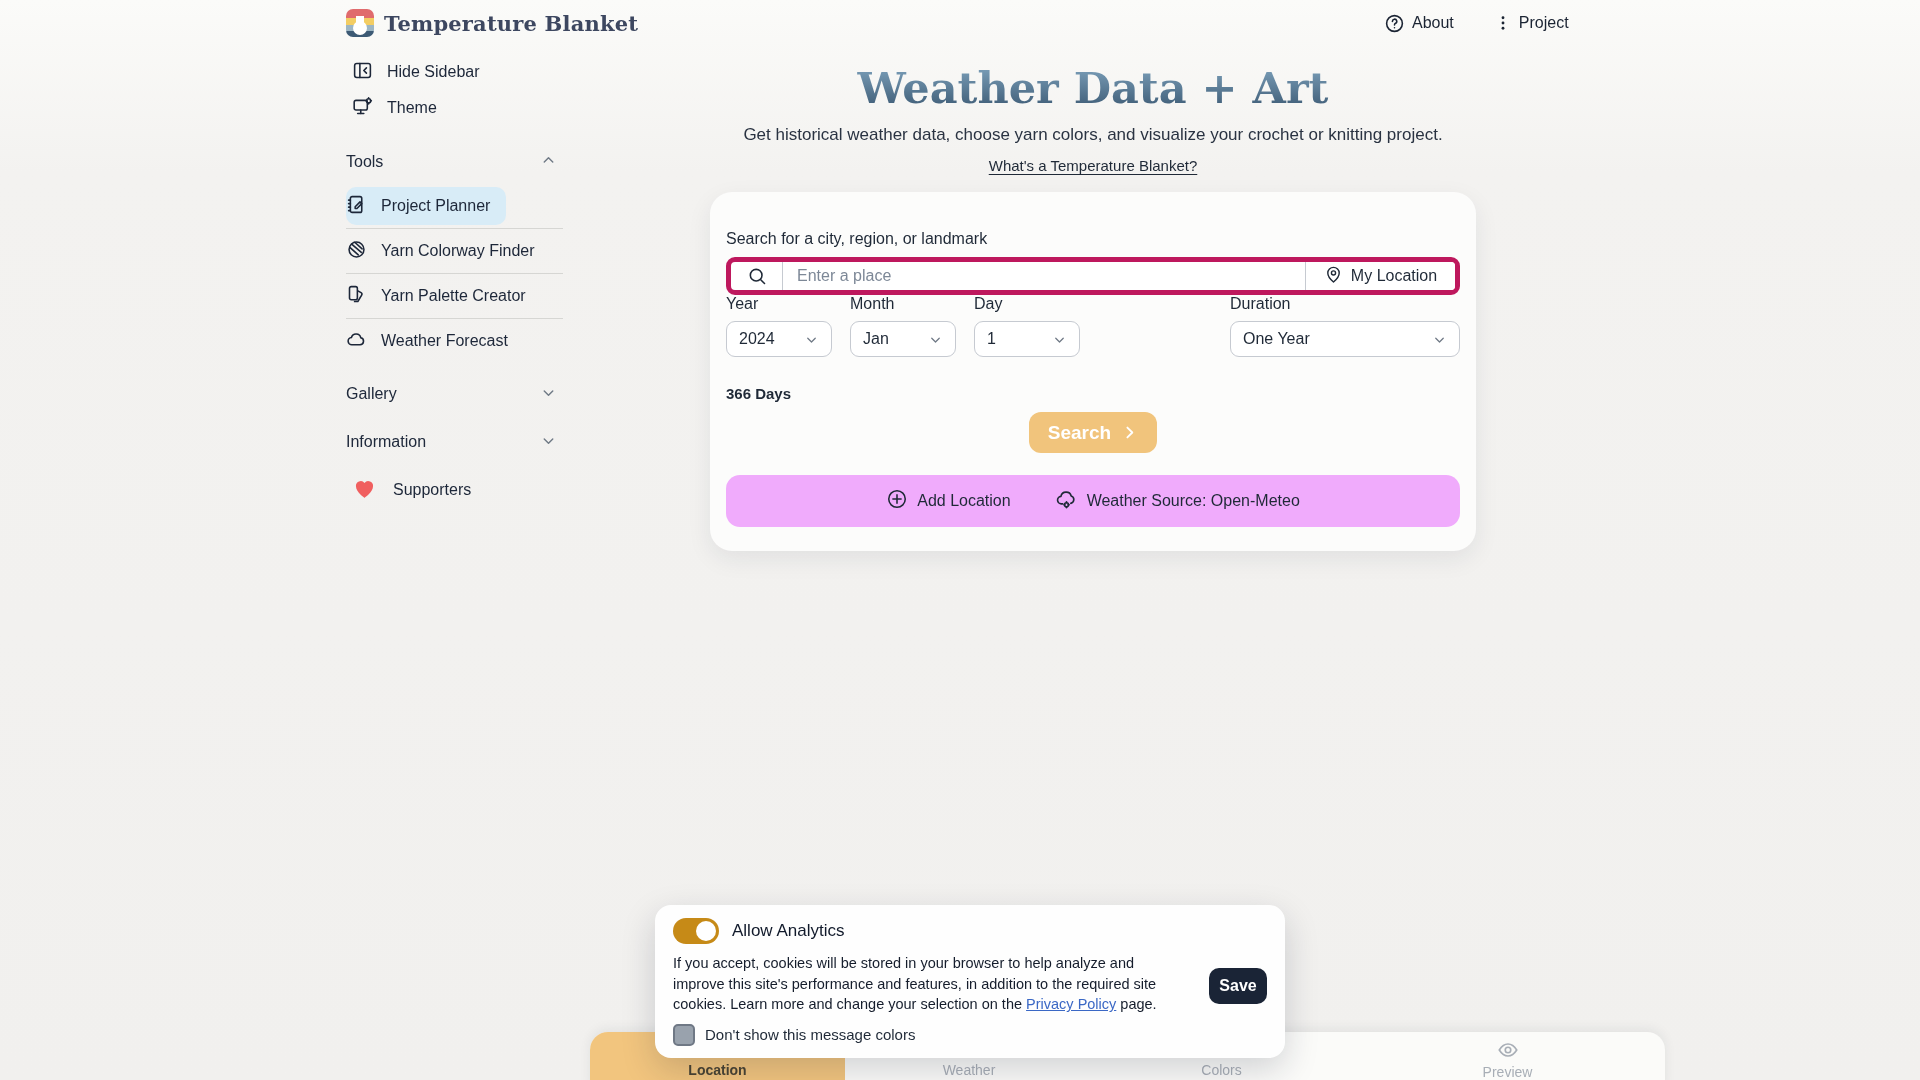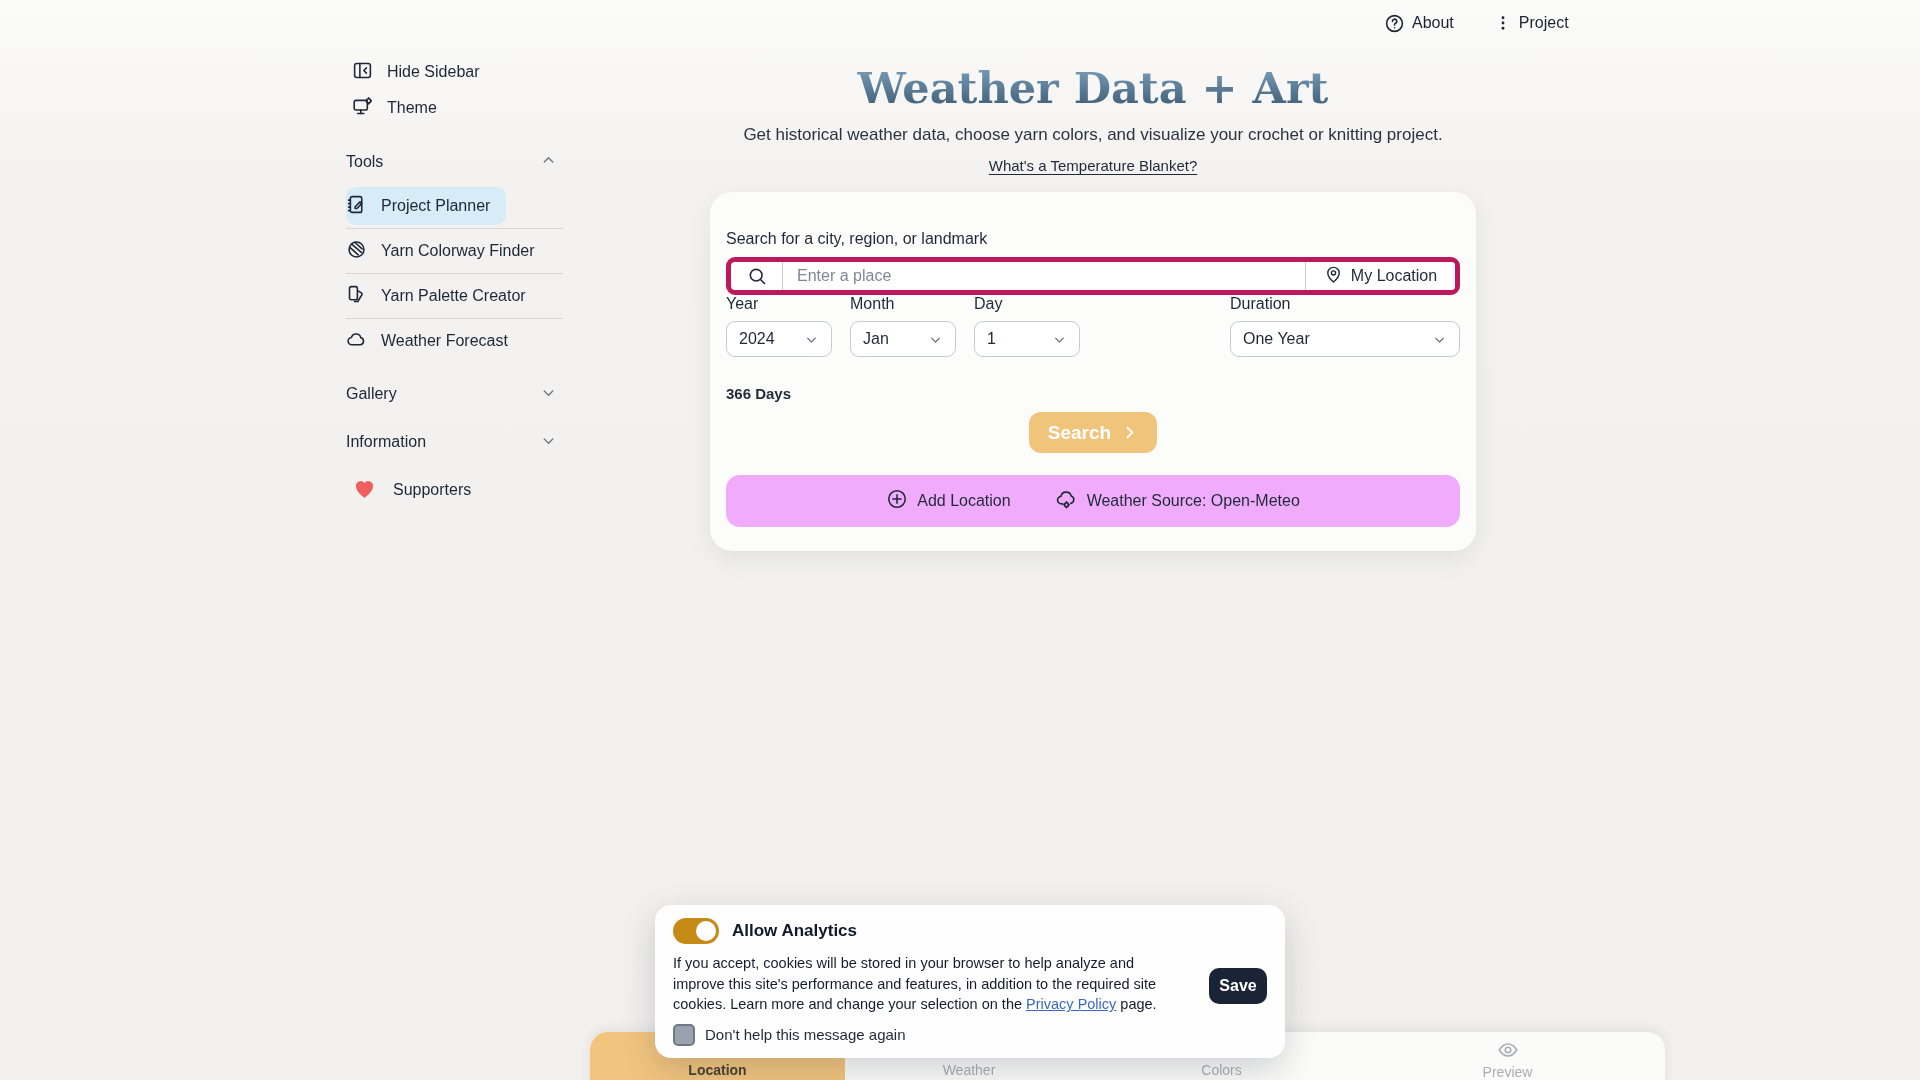--- a/index.html
+++ b/index.html
@@ -74,34 +74,38 @@
   .tab svg { display:block; }
   .tab-location { width:255px; background:#f2c57e; border-radius:18px 18px 0 0; color:#4a4433; font-weight:600; }
   .tab-weather { width:248px; } .tab-colors { width:257px; } .tab-preview { flex:1; }
 
   
   .cookie { position:absolute; left:655px; top:905px; width:630px; background:#fefefe; border-radius:16px;
             box-shadow:0 12px 34px rgba(20,30,50,.18); padding:13px 18px 12px; z-index:50; }
   .cookie-top { display:flex; align-items:center; gap:13px; }
   .toggle { position:relative; width:46px; height:26px; border-radius:13px; background:#c68a17; border:none; cursor:pointer; }
   .toggle::after { content:""; position:absolute; right:3px; top:3px; width:20px; height:20px; border-radius:50%; background:#fff; }
-  .cookie-title { font-size:17px; font-weight:700; color:#111a2b; }
+  .cookie-title { font-size:17px; font-weight:400; color:#111a2b; }
   .cookie-text { margin-top:9px; width:510px; font-size:14.5px; line-height:1.42; color:#151d2c; }
   .privacy-link { color:#3b68c5; text-decoration:underline; cursor:pointer; }
   .save-btn { position:absolute; right:18px; top:63px; width:58px; height:36px; border:none; border-radius:10px;
               background:#1a2436; color:#fff; font-family:inherit; font-size:16px; font-weight:700; cursor:pointer; }
   .check-row { margin-top:9px; display:flex; align-items:center; gap:10px; font-size:15px; color:#1f2937; }
   .checkbox { width:22px; height:22px; border-radius:5px; background:#99a2ad; border:2px solid #6f7885; cursor:pointer; }
 </style>
 </head>
 <body>
 
 <div class="page">
 
   <header class="header">
+    <div class="brand">
+      <span class="logo"></span>
+      <span class="brand-title">Temperature Blanket</span>
+    </div>
     <div class="header-right">
       <button class="hbtn">
         <span>
           <svg width="21" height="21" viewBox="0 0 24 24" fill="none" stroke="#1b2433" stroke-width="1.8" stroke-linecap="round">
             <circle cx="12" cy="12" r="9"></circle>
               <path d="M9.6 9.6a2.5 2.5 0 1 1 3.6 2.2c-.8.4-1.2 1-1.2 1.8"></path>
               <circle cx="12" cy="16.8" r="0.9" fill="#1b2433" stroke="none"></circle>
           </svg>
         </span>
         <span>About</span>
@@ -363,17 +367,17 @@
 
   <div class="cookie">
     <div class="cookie-top">
       <button class="toggle"></button>
       <span class="cookie-title">Allow Analytics</span>
     </div>
     <p class="cookie-text"><span>If you accept, cookies will be stored in your browser to help analyze and improve this site's performance and features, in addition to the required site cookies. Learn more and change your selection on the </span><a class="privacy-link">Privacy Policy</a><span> page.</span></p>
     <button class="save-btn">Save</button>
     <div class="check-row">
       <span class="checkbox"></span>
-      <span>Don't help this message again</span>
+      <span>Don't show this message colors</span>
     </div>
   </div>
 
 </div>
 
 </body></html>

